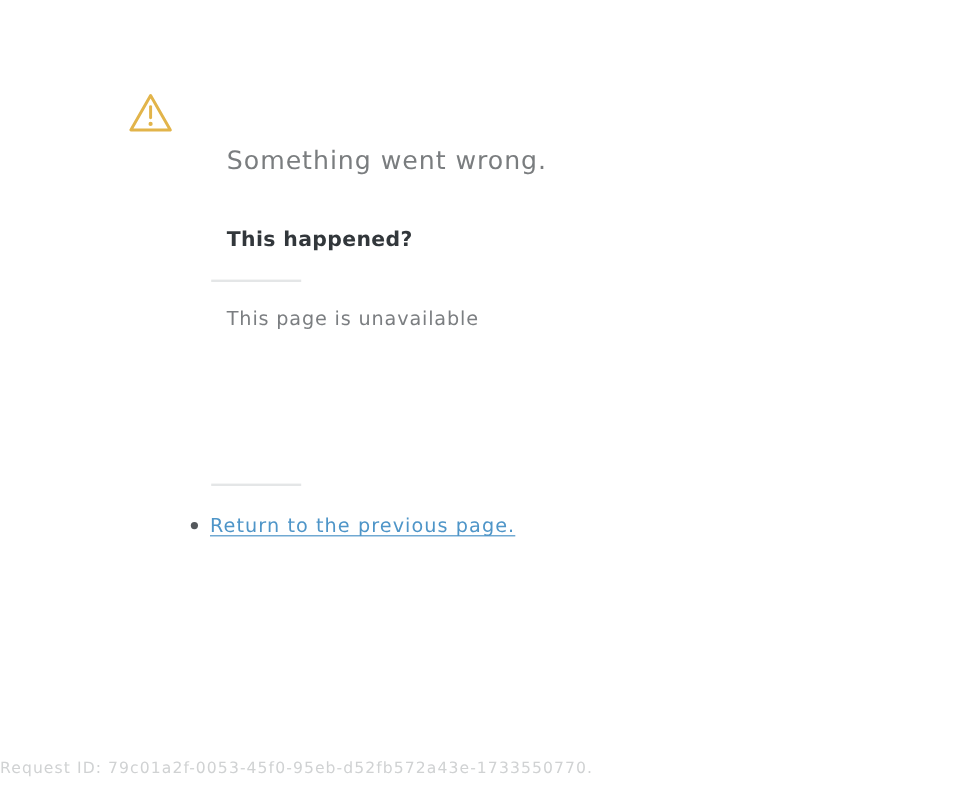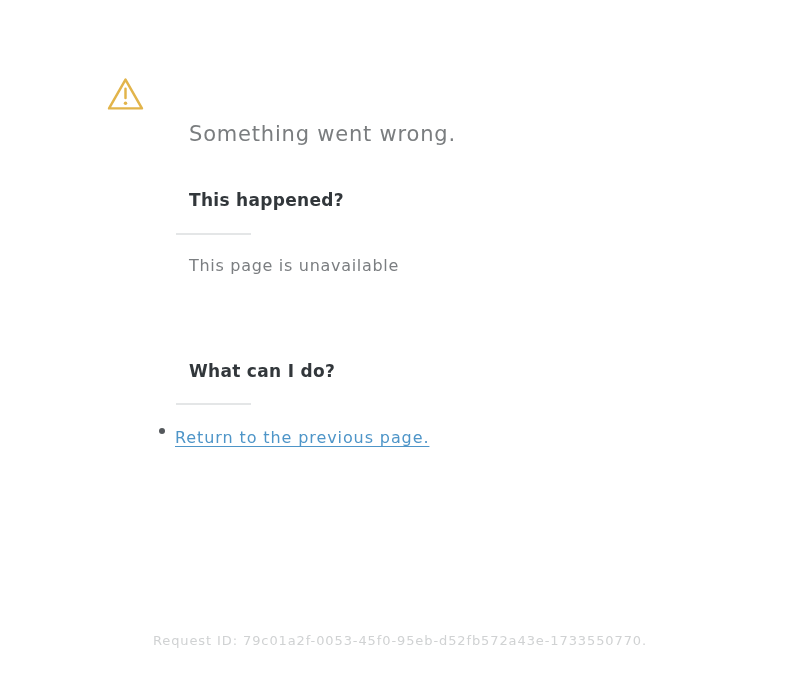--- a/index.html
+++ b/index.html
@@ -66,21 +66,21 @@
     font-size:16px;
     color:var(--body-gray);
     letter-spacing:0.7px;
     white-space:nowrap;
   }
   .list-item{
     position:absolute;
     left:159px;
     top:428px;
     display:flex;
-    align-items:flex-start;
+    align-items:center;
     white-space:nowrap;
   }
   .bullet{
     width:6px;
     height:6px;
     border-radius:50%;
     background:var(--bullet);
     margin-right:10px;
     flex:0 0 auto;
   }
@@ -89,21 +89,20 @@
     color:var(--link-blue);
     letter-spacing:0.9px;
     text-decoration:underline;
     text-underline-offset:3px;
   }
   .request-id{
     position:absolute;
     left:0;
     top:633px;
     width:100%;
-    text-align:center;
     font-size:13px;
     color:var(--faint);
     letter-spacing:0.9px;
     white-space:nowrap;
   }
 </style>
 </head>
 <body>
 
 <div class="page">
@@ -115,21 +114,20 @@
   </svg>
 
   <div class="error-title">Something went wrong.</div>
 
   <div class="section-heading heading-1">This happened?</div>
 
   <div class="divider divider-1"></div>
 
   <div class="section-body">This page is unavailable</div>
 
-  <div class="section-heading heading-2">What can I do?</div>
 
   <div class="divider divider-2"></div>
 
   <div class="list-item">
     <span class="bullet"></span>
     <a href="#" class="return-link">Return to the previous page.</a>
   </div>
 
   <div class="request-id">Request ID: 79c01a2f-0053-45f0-95eb-d52fb572a43e-1733550770.</div>
 

